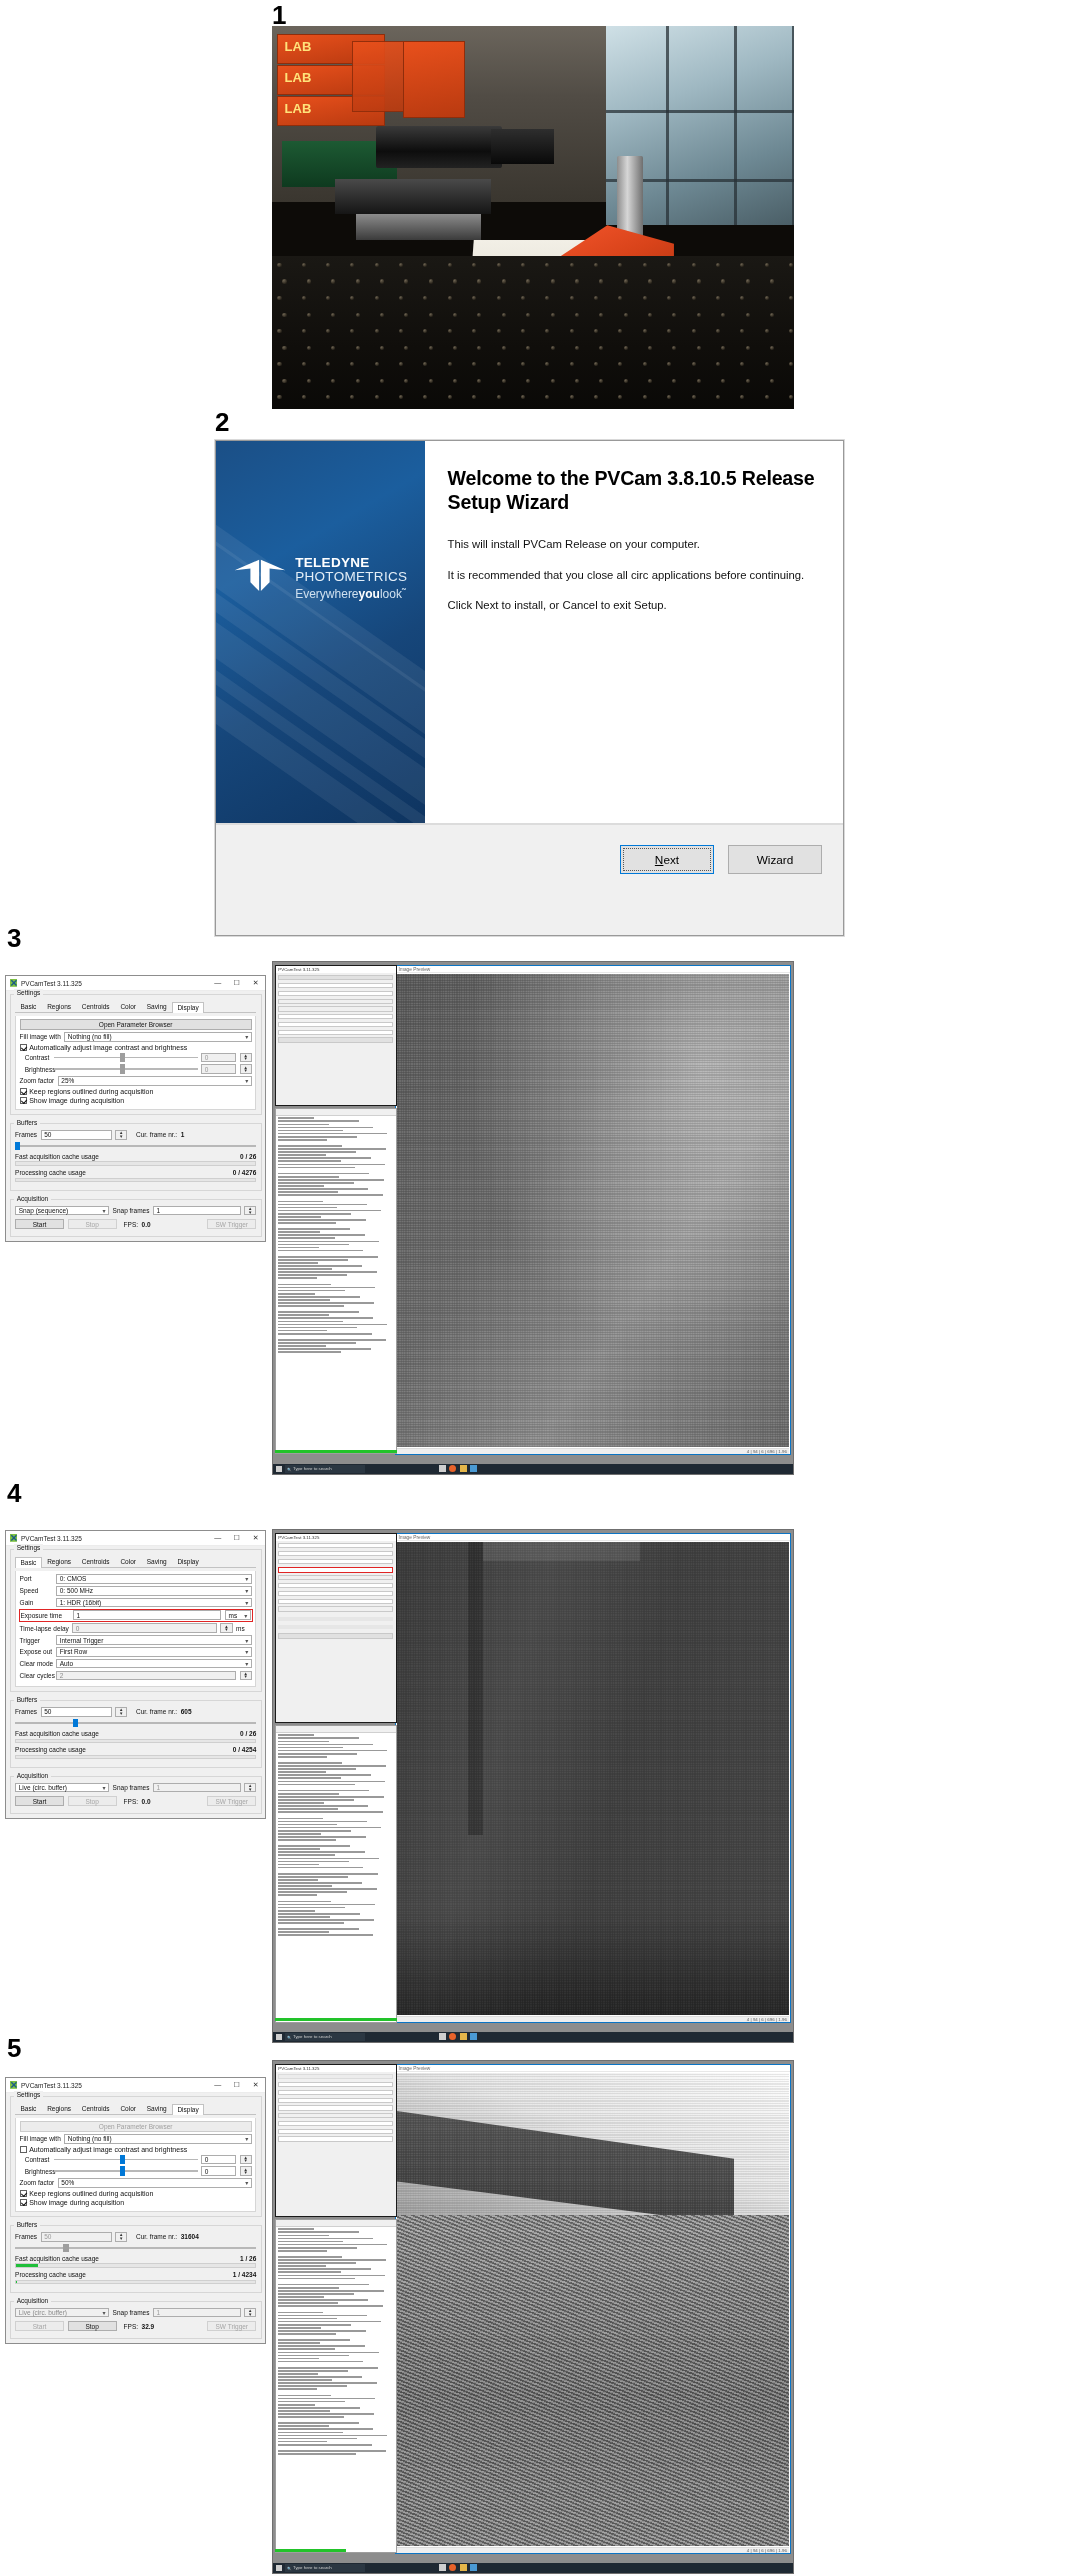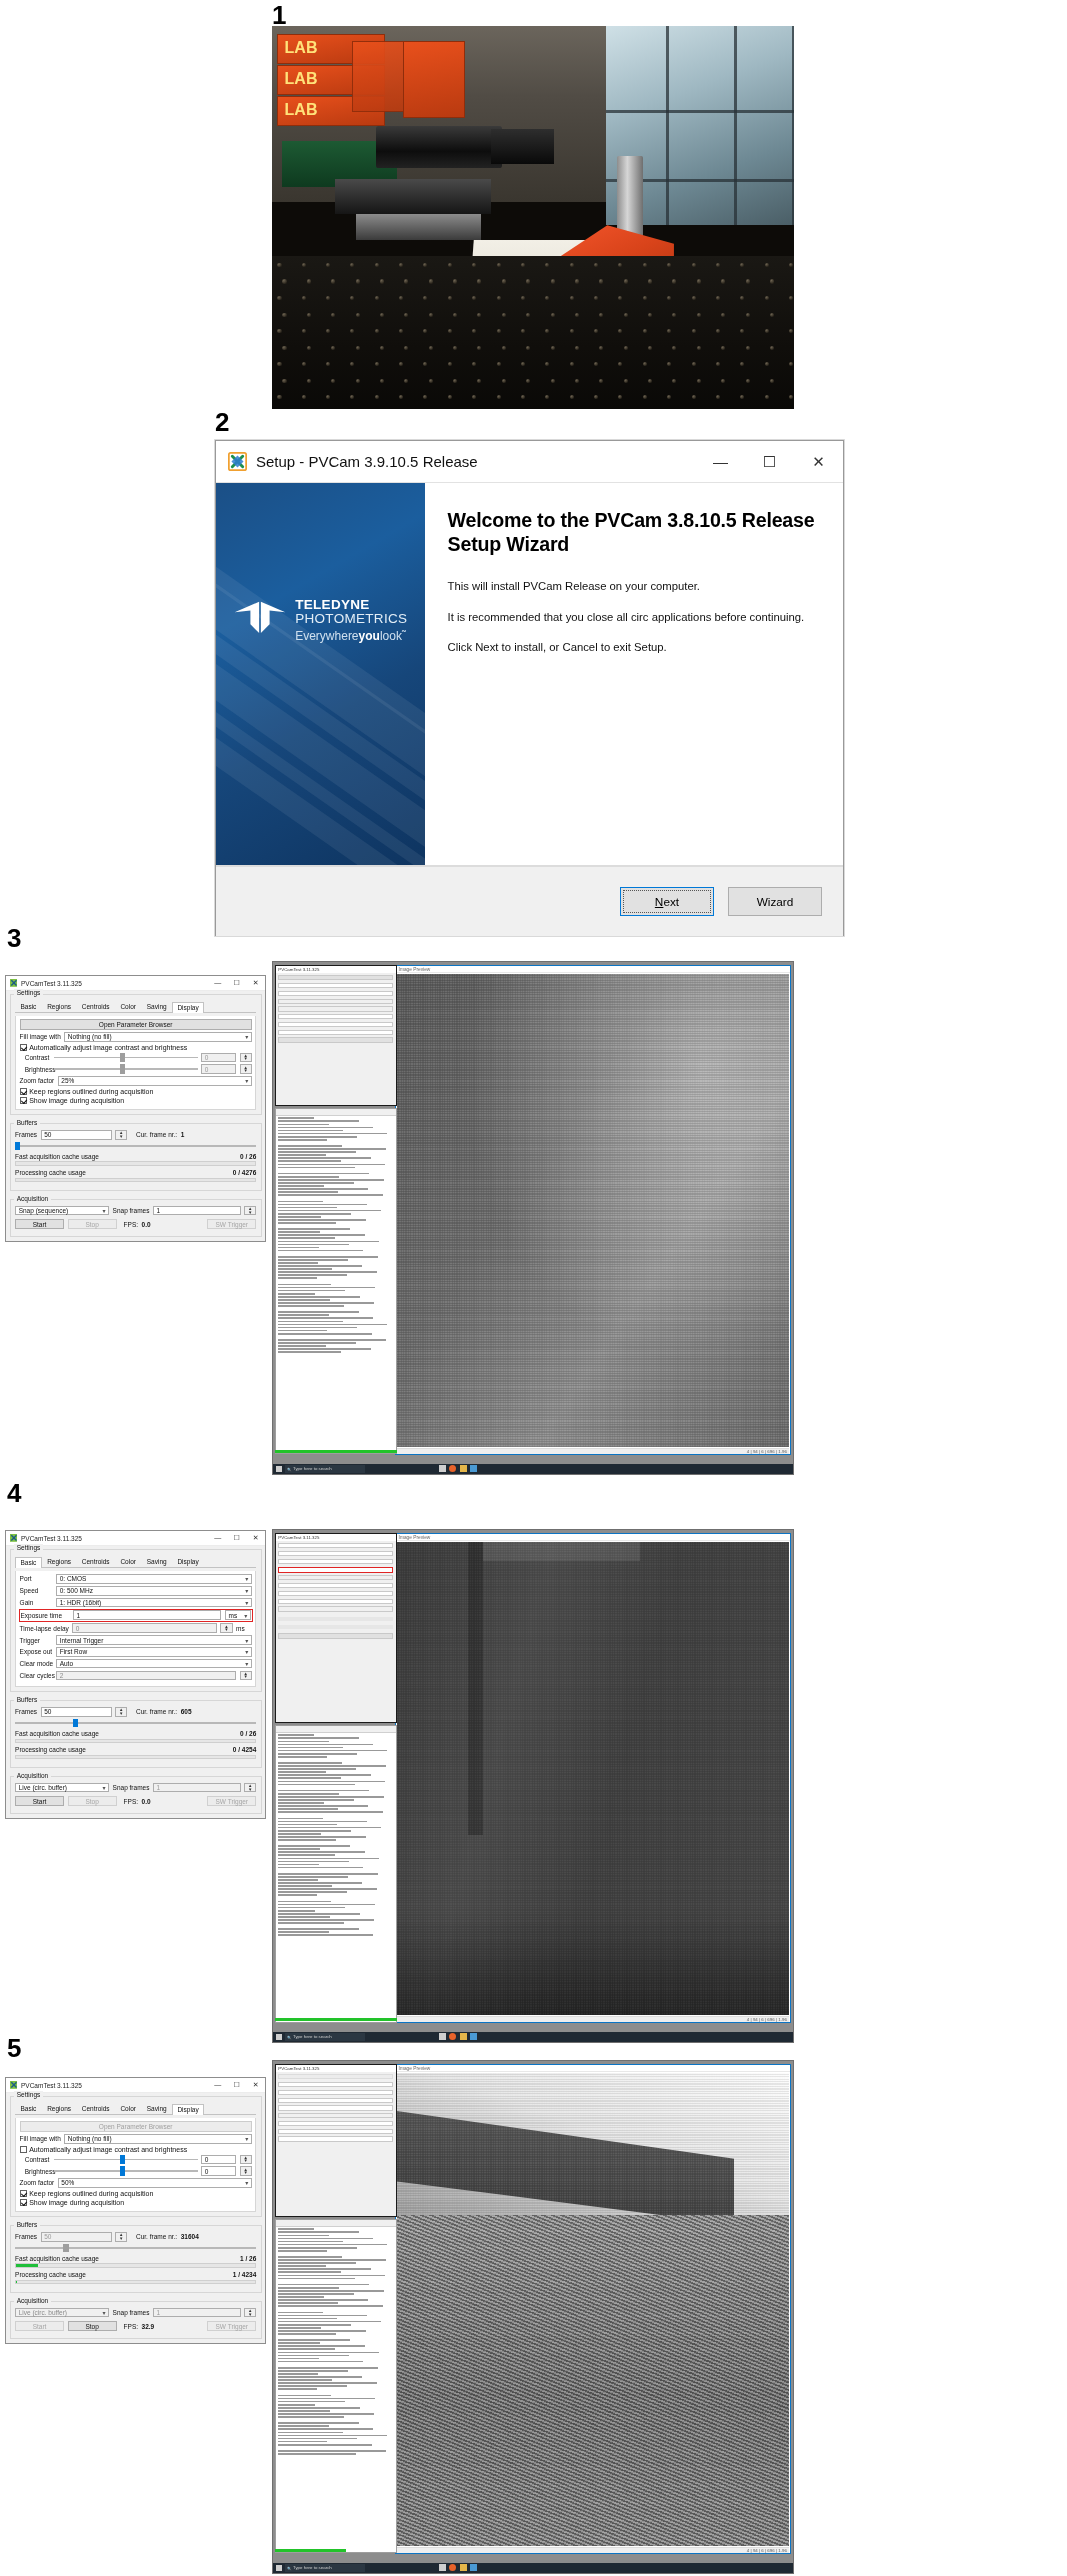--- a/index.html
+++ b/index.html
@@ -39,21 +39,21 @@
   .ph-stage2 { position:absolute; left:16%; top:49%; width:24%; height:7%;
      background:linear-gradient(180deg,#8c8c8c,#3b3b3b); }
   .ph-orange { position:absolute; background:linear-gradient(170deg,#e8501c,#b93a10);
      border:0.9px solid #8f2d0b; }
   .ph-ostack { position:absolute; left:1%; top:2%; width:24%; height:30%; }
   .ph-obj { position:absolute; left:55%; top:52%; width:22%; height:22%;
      background:linear-gradient(155deg,#f2542a 0%,#d8431a 45%,#a8300f 100%);
      clip-path: polygon(0 38%, 42% 0, 100% 22%, 100% 100%, 0 100%); }
   .ph-cyl { position:absolute; left:66%; top:34%; width:5%; height:22%;
      background:linear-gradient(90deg,#8d8d8d,#d6d6d6 40%,#6f6f6f); border-radius:1.7px 1.7px 0 0; }
-  .ph-box-label { position:absolute; color:#ffe27a; font-weight:bold; font-size:16px; }
+  .ph-box-label { position:absolute; color:#ffe27a; font-weight:bold; font-size:13px; }
 
   
   #fig2 { position:absolute; left:215px; top:440px; width:629px; height:496px;
     background:#f0f0f0; border:0.9px solid #999; box-shadow:0 0 0 0.9px #d5d5d5; }
   .win-title { height:42px; display:flex; align-items:center; background:#ffffff;
     border-bottom:0.9px solid #e2e2e2; padding-left:12.2px; }
   .win-title .ti { width:19px; height:19px; margin-right:8.7px; flex:none; }
   .win-title .tt { font-size:15px; color:#111; }
   .win-btns { margin-left:auto; display:flex; height:100%; }
   .win-btns div { width:49px; height:100%; display:flex; align-items:center;
@@ -413,35 +413,20 @@
         <i class="ph-hole" style="left: 468px; top: 139px;"></i>
         <i class="ph-hole" style="left: 493px; top: 139px;"></i>
         <i class="ph-hole" style="left: 517px; top: 139px;"></i>
       </div>
   </div>
 </div>
 
 <div class="panel-num" style="left:215px; top:409px;">2</div>
 
 <div id="fig2">
-  <div class="win-title">
-    <span class="ti">
-      <svg viewBox="0 0 22 22" width="19" height="19">
-        <rect x="1" y="1" width="20" height="20" rx="2" fill="#fff" stroke="#f0a030" stroke-width="2"></rect>
-        <path d="M5 5 L17 17 M17 5 L5 17" stroke="#1e8f4e" stroke-width="3.4" stroke-linecap="round"></path>
-        <path d="M11 4 L18 11 L11 18 L4 11 Z" fill="#2e7dd1" opacity=".85"></path>
-      </svg>
-    </span>
-    <span class="tt">Setup - PVCam 3.9.10.5 Release</span>
-    <div class="win-btns">
-      <div>—</div>
-      <div>☐</div>
-      <div class="cl">✕</div>
-    </div>
-  </div>
 
   <div class="body">
     <div class="splash">
       <div class="streak" style="left:-35px;top:-52px;width:22.6px;height:609px;"></div>
       <div class="streak" style="left:17.4px;top:-52px;width:12.2px;height:609px;"></div>
       <div class="streak" style="left:61px;top:-52px;width:30px;height:609px;"></div>
       <div class="streak" style="left:122px;top:-52px;width:15.7px;height:609px;"></div>
       <div class="streak" style="left:165px;top:-52px;width:38px;height:609px;"></div>
       <div class="streak" style="left:218px;top:-52px;width:17.4px;height:609px;"></div>
       <div class="logo-wrap">

